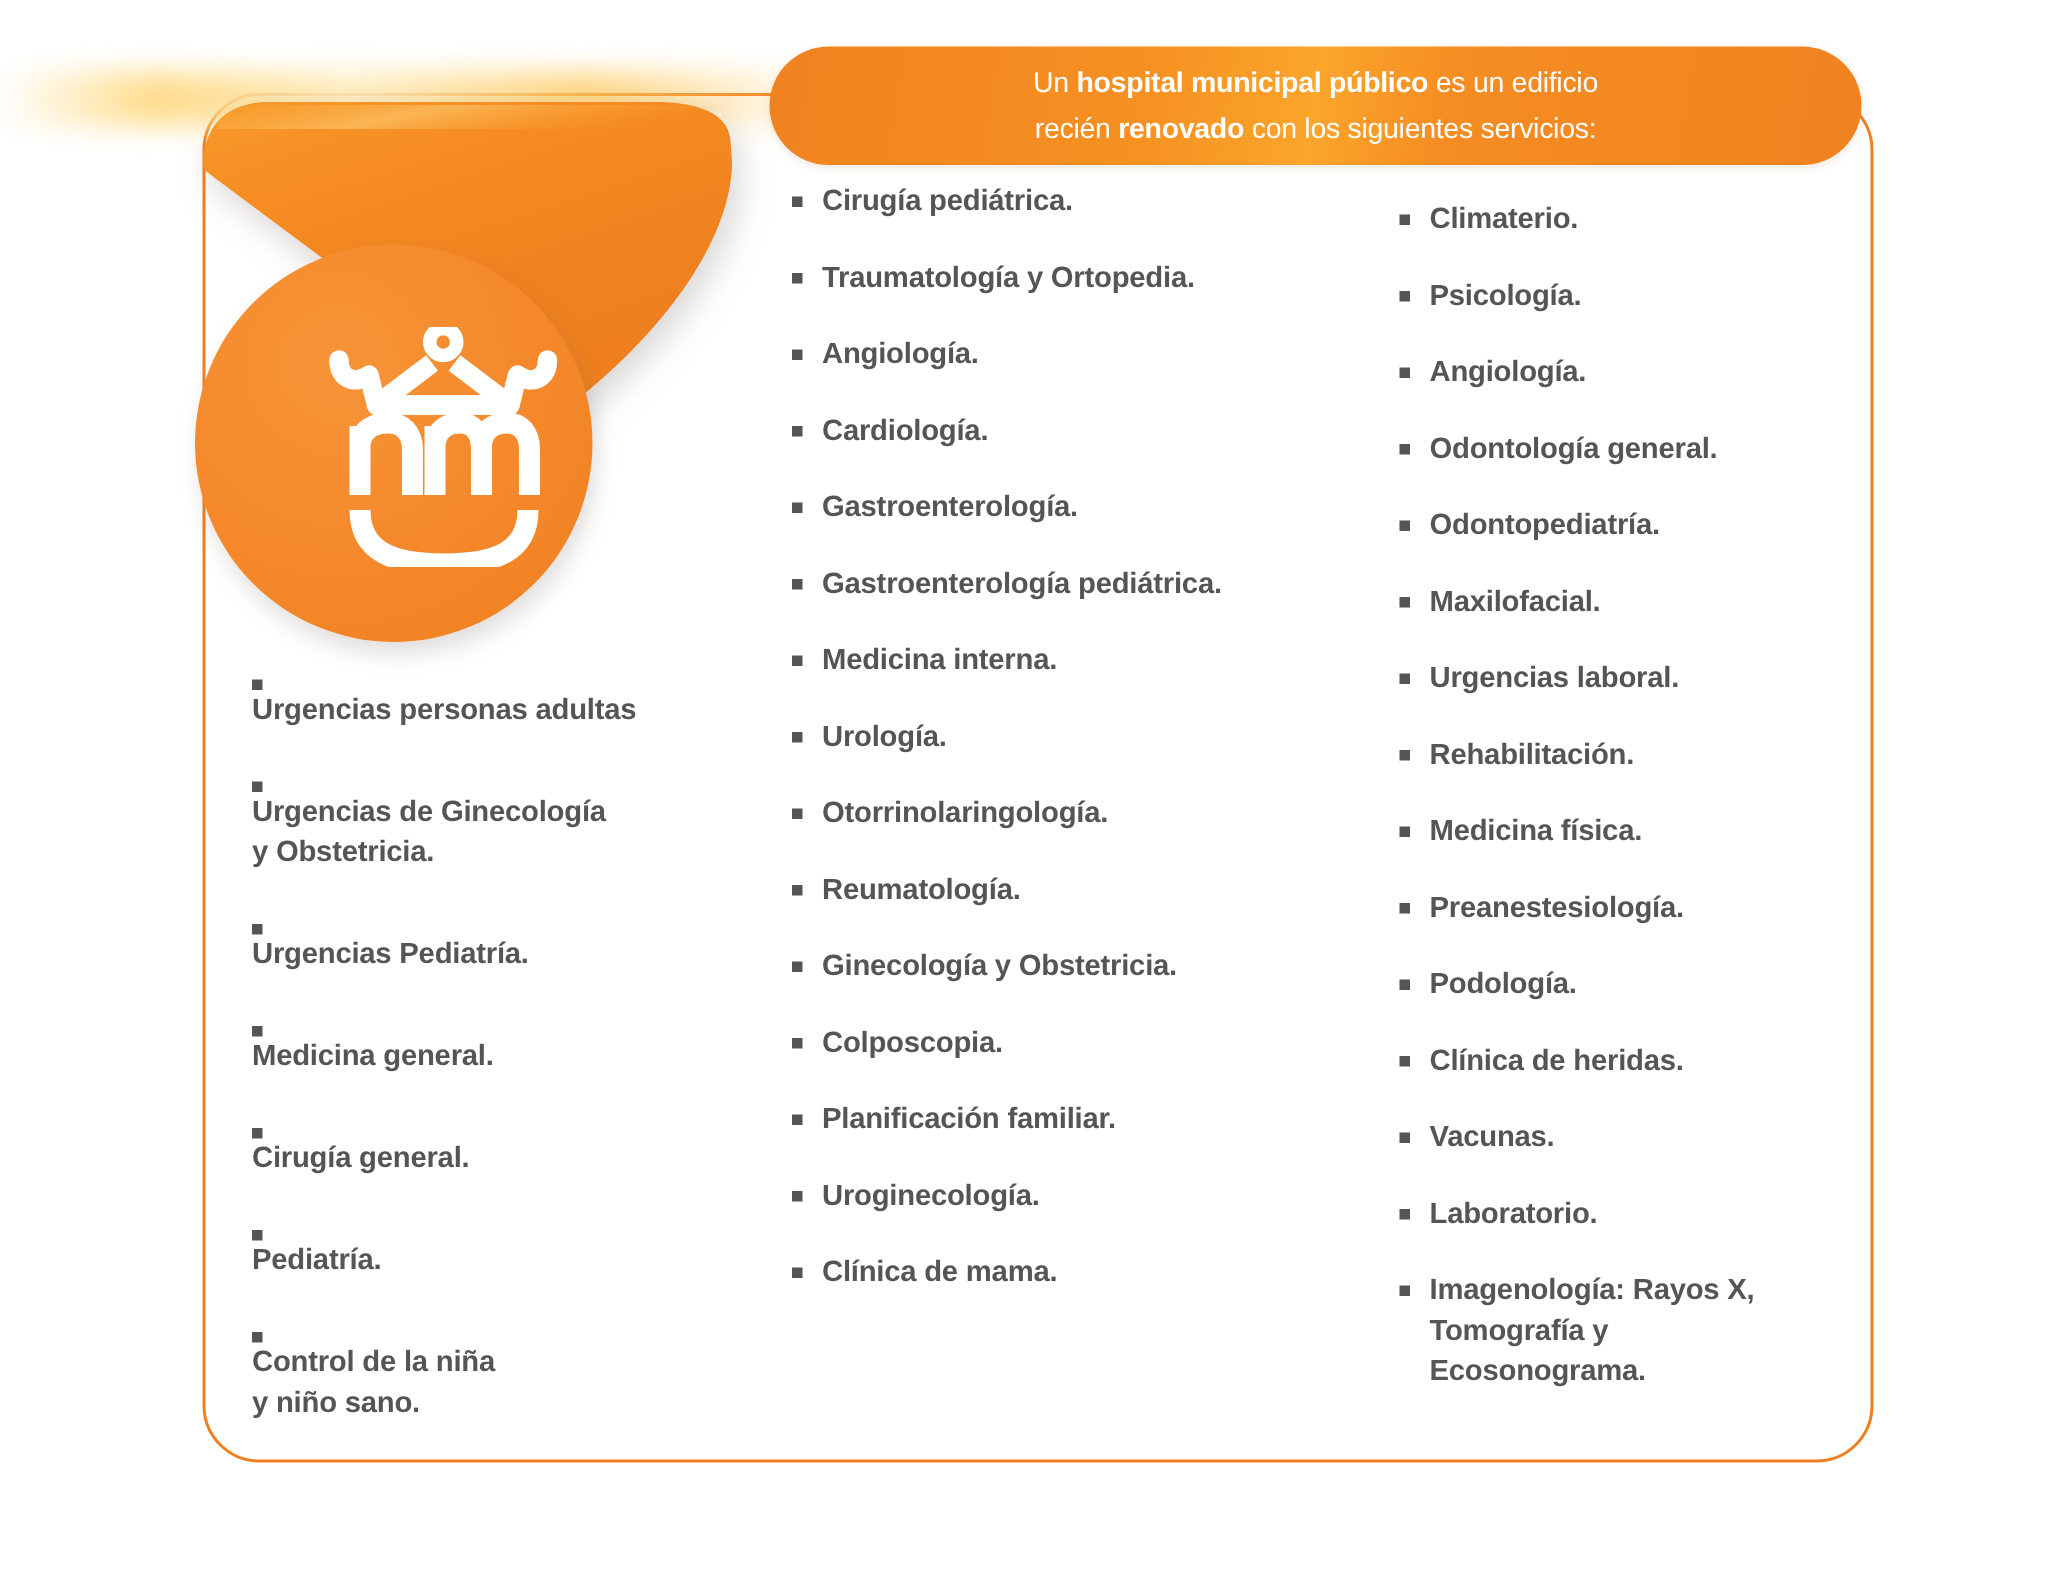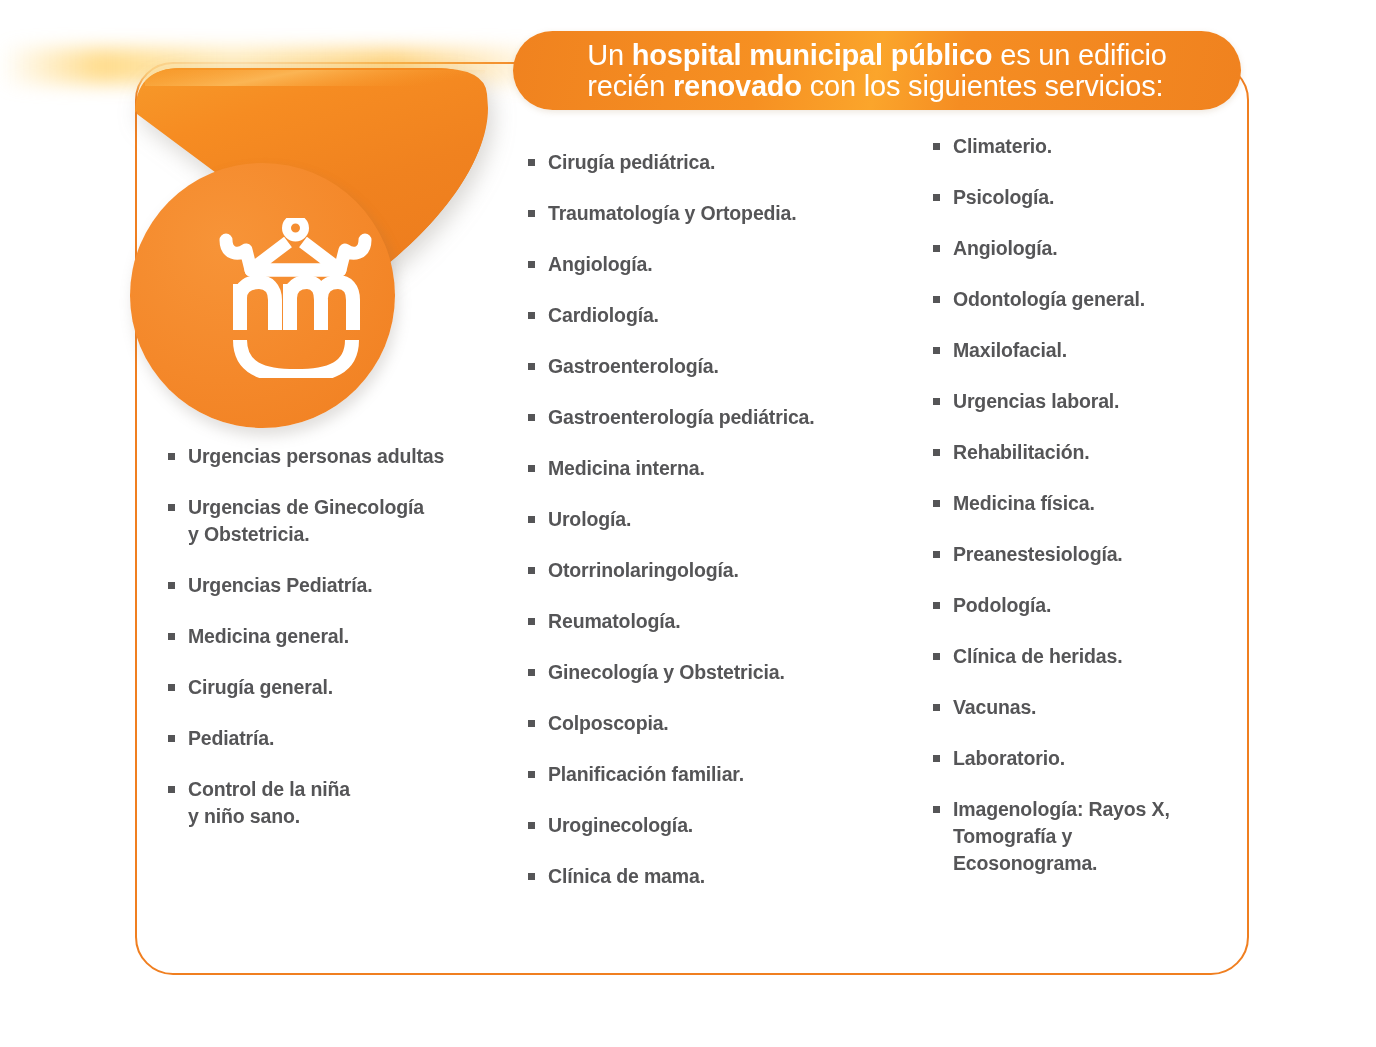--- a/index.html
+++ b/index.html
@@ -95,36 +95,36 @@
     border-radius: 40px;
     background: linear-gradient(100deg, #F0821F 0%, #F69022 34%, #FBA52B 50%, #F58D22 62%, #F0821F 100%);
     display: flex;
     align-items: center;
     justify-content: center;
     box-shadow: 0 2px 6px rgba(160,120,70,0.18);
   }
 
   .header-text {
     color: #ffffff;
-    font-size: 29px;
+    font-size: 19px;
     line-height: 31px;
-    text-align: left;
+    text-align: center;
     letter-spacing: -0.2px;
     font-weight: 400;
     padding: 0 18px;
   }
   .header-text b { font-weight: 700; }
 
   
   .col {
     position: absolute;
   }
 
   .col-left  { left: 168px; top: 443px; width: 350px; }
-  .col-mid   { left: 528px; top: 149px; width: 395px; text-align: right; }
+  .col-mid   { left: 528px; top: 121px; width: 395px; text-align: right; }
   .col-right { left: 933px; top: 133px; width: 310px; }
 
   .item {
     display: flex;
     align-items: flex-start;
     color: #555557;
     font-size: 19.5px;
     line-height: 27px;
     font-weight: 700;
     letter-spacing: -0.15px;
@@ -134,21 +134,21 @@
     flex: 0 0 auto;
     width: 7px;
     height: 7px;
     background: #555557;
     margin-top: 10px;
     margin-right: 13px;
   }
 
   .item-label { white-space: pre-line; }
 
-  .col-left  .item { margin-bottom: 24px; }
+  .col-left  .item { margin-bottom: 24px; flex-direction: column; }
   .col-mid   .item { margin-bottom: 24px; }
   .col-right .item { margin-bottom: 24px; }
 
 </style>
 </head>
 <body>
 
 <div id="stage">
 
   <div class="services-card"></div>
@@ -307,20 +307,24 @@
       <div class="item">
         <span class="bullet"></span>
         <span class="item-label">Angiología.</span>
       </div>
       <div class="item">
         <span class="bullet"></span>
         <span class="item-label">Odontología general.</span>
       </div>
       <div class="item">
         <span class="bullet"></span>
+        <span class="item-label">Odontopediatría.</span>
+      </div>
+      <div class="item">
+        <span class="bullet"></span>
         <span class="item-label">Maxilofacial.</span>
       </div>
       <div class="item">
         <span class="bullet"></span>
         <span class="item-label">Urgencias laboral.</span>
       </div>
       <div class="item">
         <span class="bullet"></span>
         <span class="item-label">Rehabilitación.</span>
       </div>

